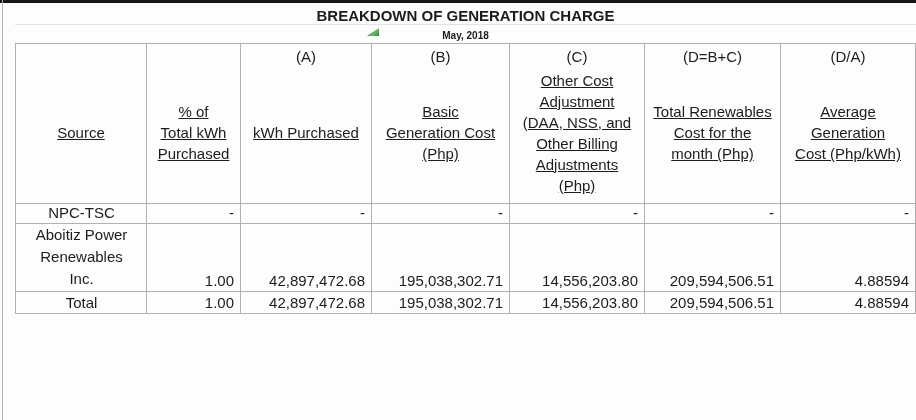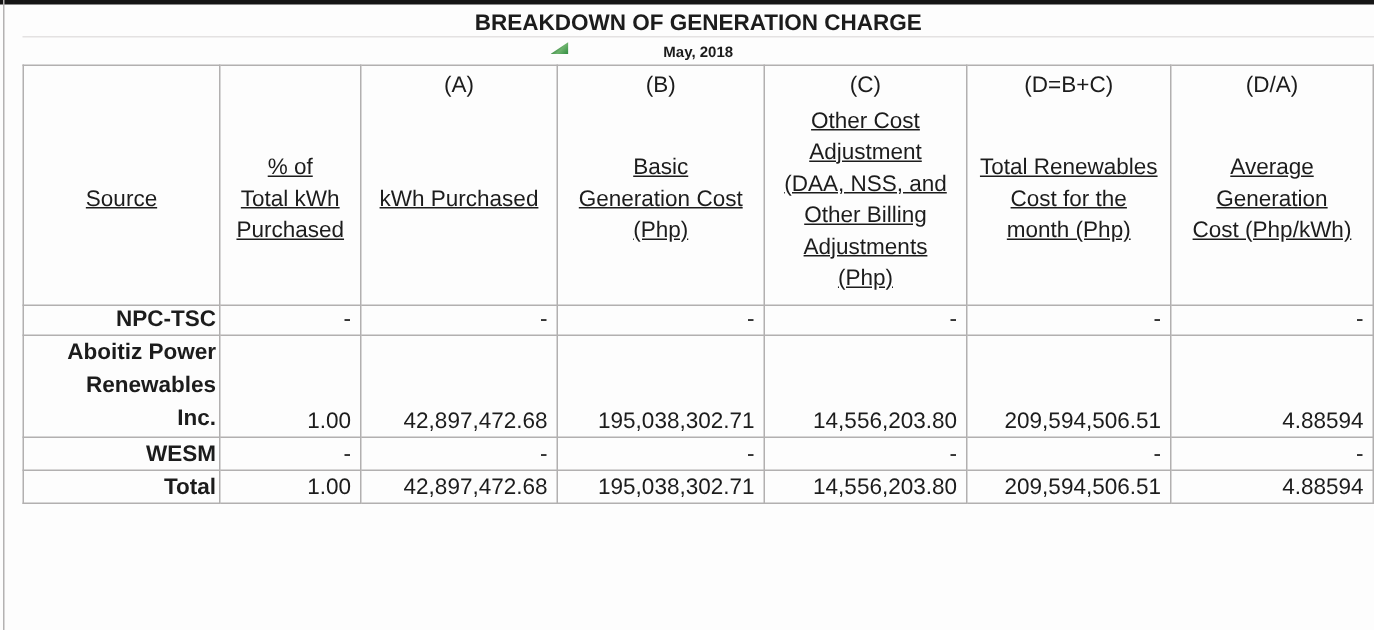--- a/index.html
+++ b/index.html
@@ -31,21 +31,21 @@
   
   table { border-collapse:collapse; table-layout:fixed; width:900px; background:#fdfdfd; }
   th, td { border:1px solid #b2b0b0; }
   th { font-weight:normal; vertical-align:top; padding:0; height:160px; }
   .hwrap { display:flex; flex-direction:column; height:158px; }
   .hlabel { flex:0 0 auto; min-height:21px; padding-top:4px; text-align:center; line-height:17px; }
   .hdesc { flex:1 1 auto; display:flex; align-items:center; justify-content:center; padding-bottom:2px;text-decoration:underline; }
   .hdesc span { white-space:pre-line; text-align:center; line-height:21px; display:block; }
 
   td { vertical-align:bottom; line-height:18px; }
-  .c-src { text-align:right; padding:0 2px 1px 3px; white-space:pre-line;font-weight:bold; }
+  .c-src { text-align:center; padding:0 2px 1px 3px; white-space:pre-line; }
   .c-num { text-align:right; padding:0 6px 1px 2px; }
   tbody tr:nth-child(1) { height:20px; }
   tbody tr:nth-child(2) { height:67px; }
   tbody tr:nth-child(2) .c-src { line-height:22px; }
   tbody tr:nth-child(3) { height:22px; }
   tbody tr:nth-child(4) { height:22px; }
   tbody tr:nth-child(5) { height:23px; }
   tbody tr:nth-child(6) { height:22px; }
   tbody tr:nth-child(7) { height:17px; }
 </style>
@@ -162,29 +162,20 @@
 Renewables
 Inc.</td>
         <td class="c-num">1.00</td>
         <td class="c-num">42,897,472.68</td>
         <td class="c-num">195,038,302.71</td>
         <td class="c-num">14,556,203.80</td>
         <td class="c-num">209,594,506.51</td>
         <td class="c-num">4.88594</td>
       </tr>
       <tr>
-        <td class="c-src">WESM</td>
-        <td class="c-num">-</td>
-        <td class="c-num">-</td>
-        <td class="c-num">-</td>
-        <td class="c-num">-</td>
-        <td class="c-num">-</td>
-        <td class="c-num">-</td>
-      </tr>
-      <tr>
         <td class="c-src">Total</td>
         <td class="c-num">1.00</td>
         <td class="c-num">42,897,472.68</td>
         <td class="c-num">195,038,302.71</td>
         <td class="c-num">14,556,203.80</td>
         <td class="c-num">209,594,506.51</td>
         <td class="c-num">4.88594</td>
       </tr>
     </tbody>
   </table>

